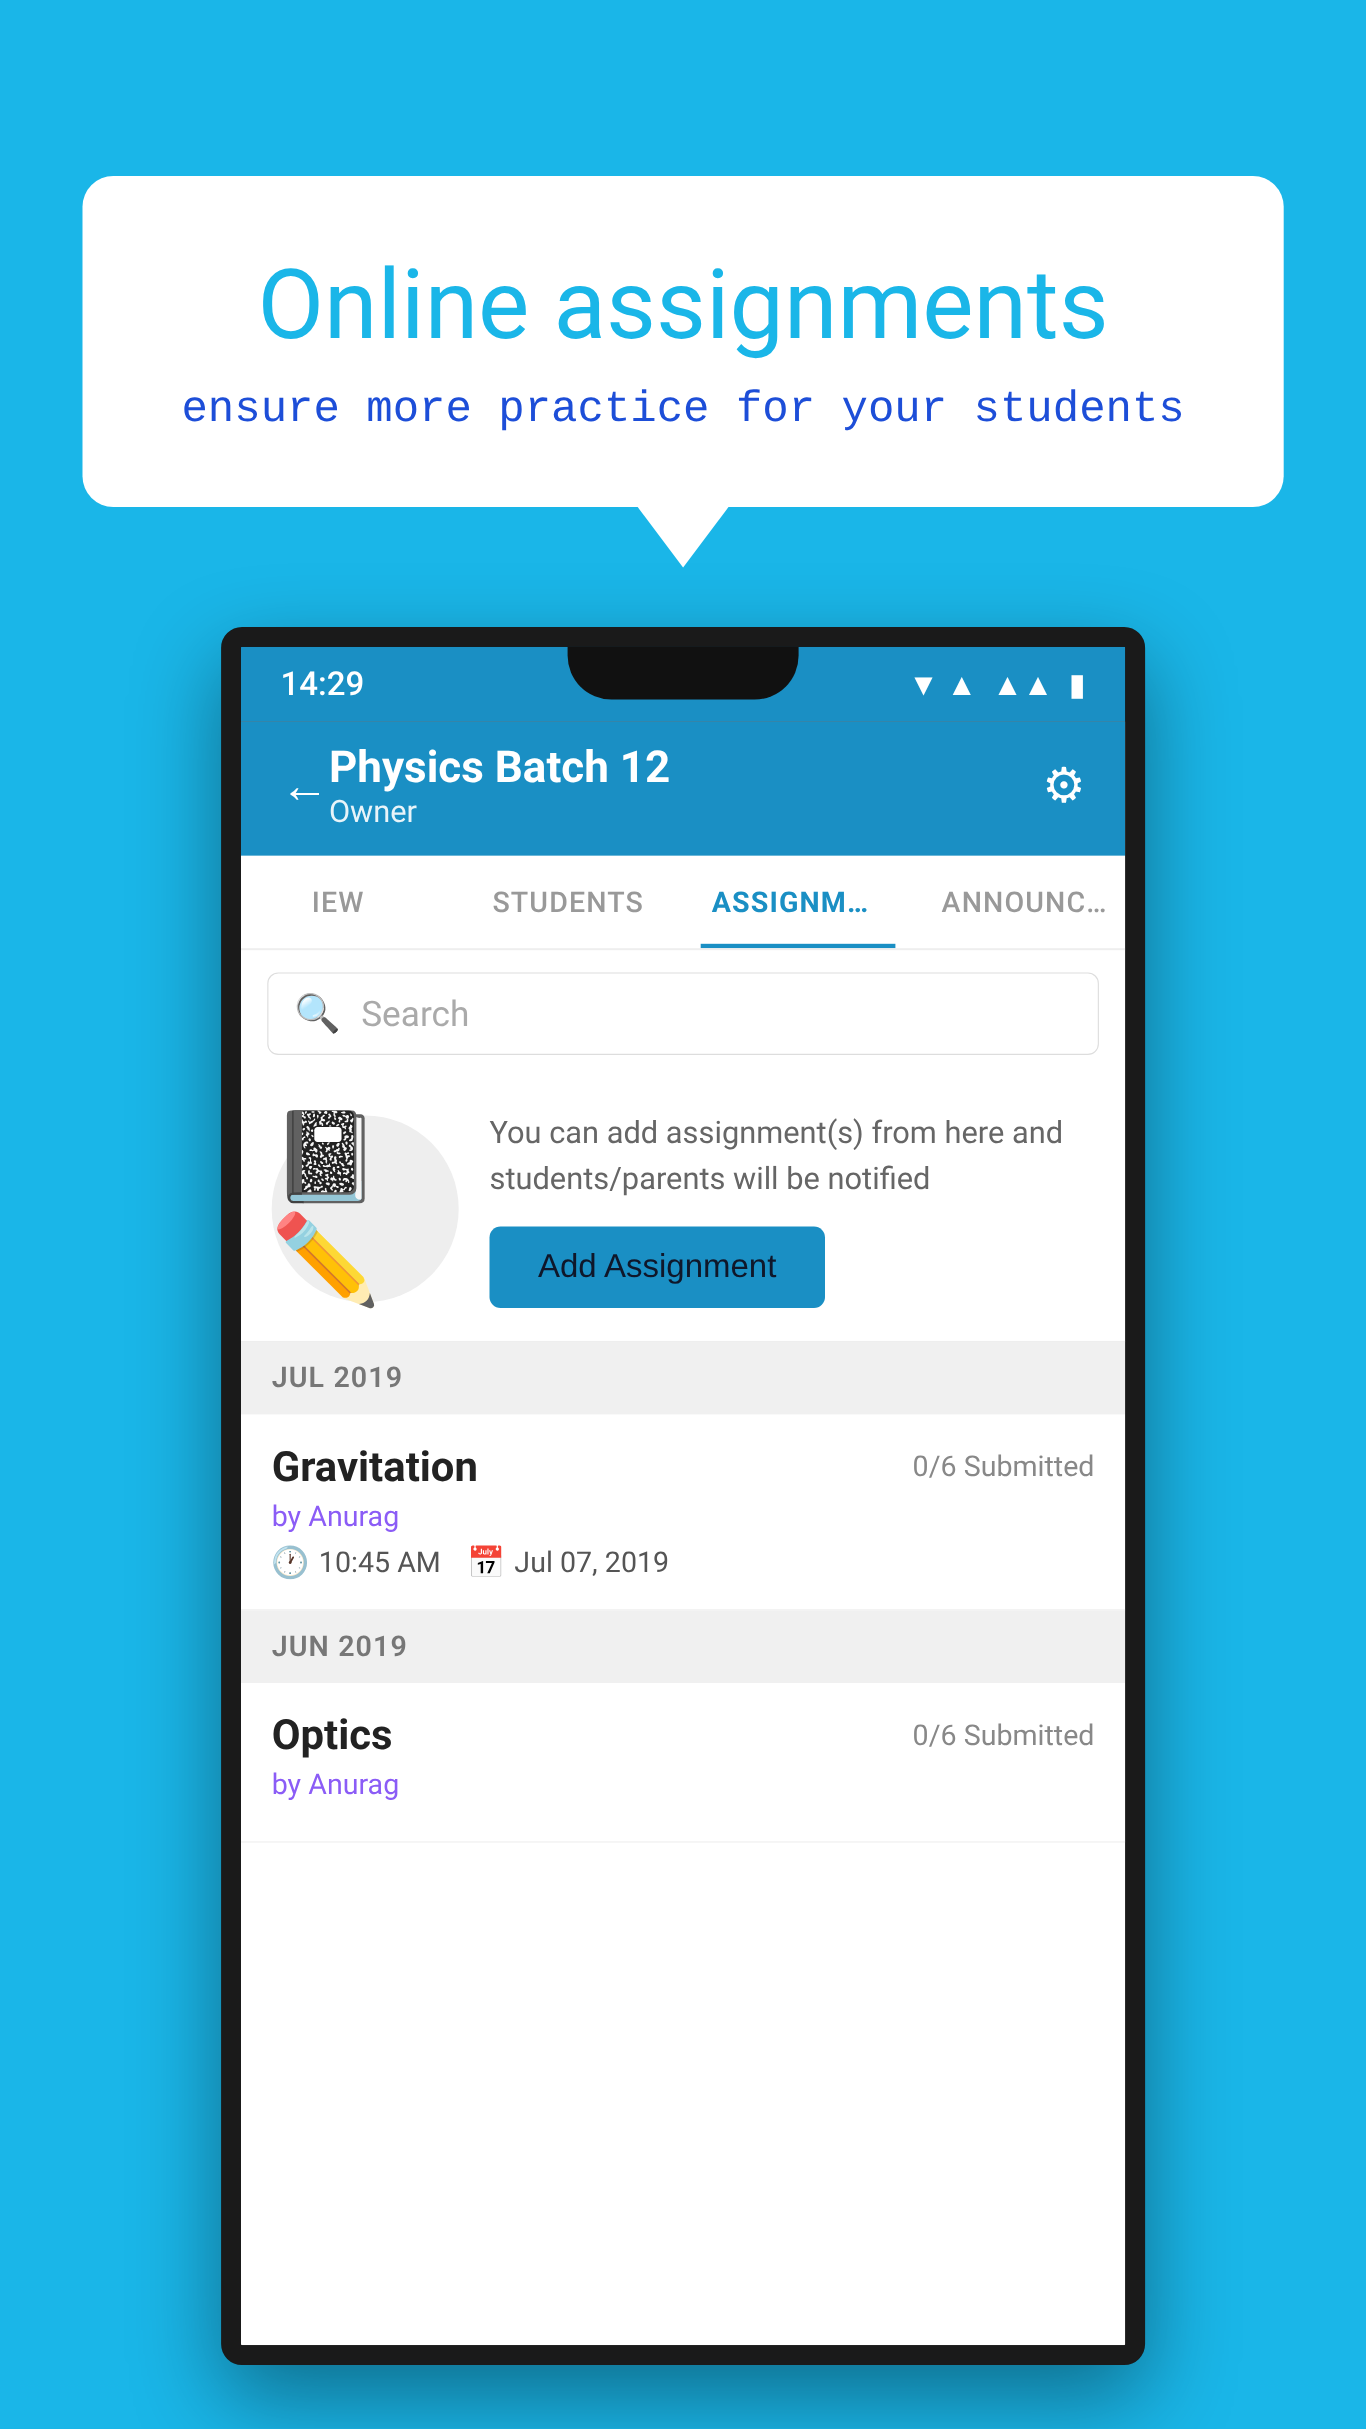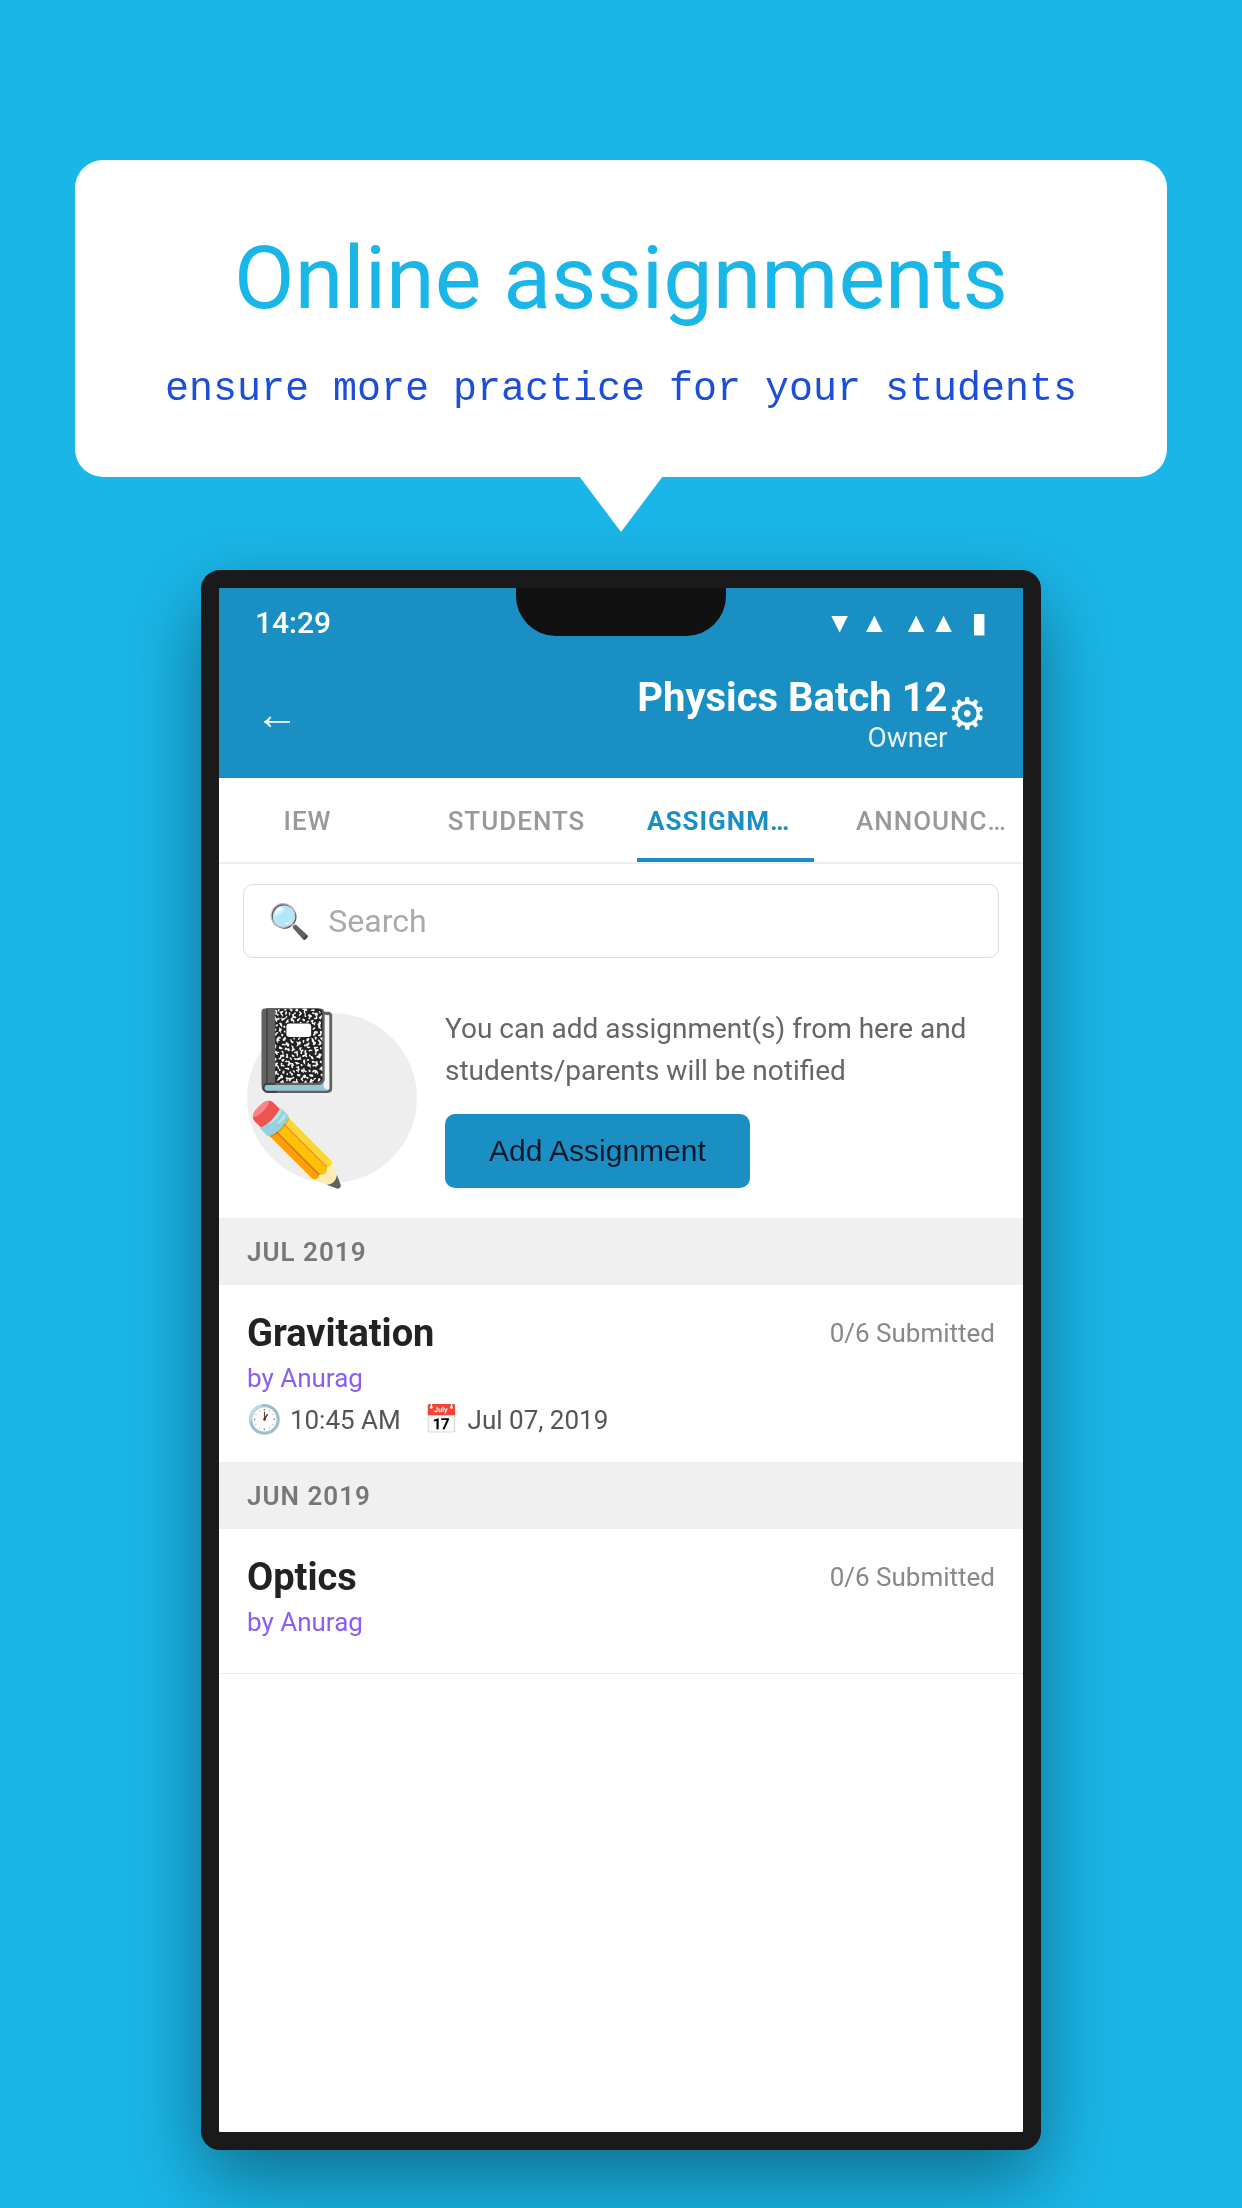--- a/index.html
+++ b/index.html
@@ -40,21 +40,21 @@
       border-left: 45px solid transparent;
       border-right: 45px solid transparent;
       border-top: 60px solid white;
     }
 
     .bubble-title {
       font-size: 88px;
       color: #1ab6e8;
       font-weight: 400;
       line-height: 1.1;
-      margin-bottom: 40px;
+      margin-bottom: 24px;
     }
 
     .bubble-subtitle {
       font-size: 40px;
       color: #1d4ed8;
       font-weight: 400;
       font-family: Liberation Mono, monospace;
     }
 
     
@@ -123,21 +123,21 @@
       justify-content: space-between;
     }
 
     .back-arrow {
       color: white;
       font-size: 44px;
       cursor: pointer;
     }
 
     .header-center {
-      text-align: right;
+      text-align: left;
       flex: 1;
     }
 
     .header-title {
       color: white;
       font-size: 40px;
       font-weight: 700;
     }
 
     .header-subtitle {

